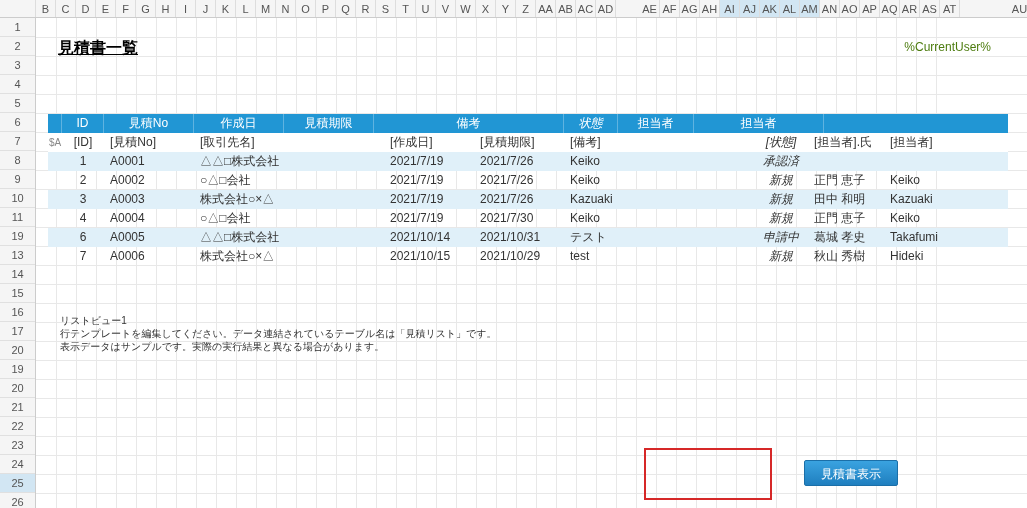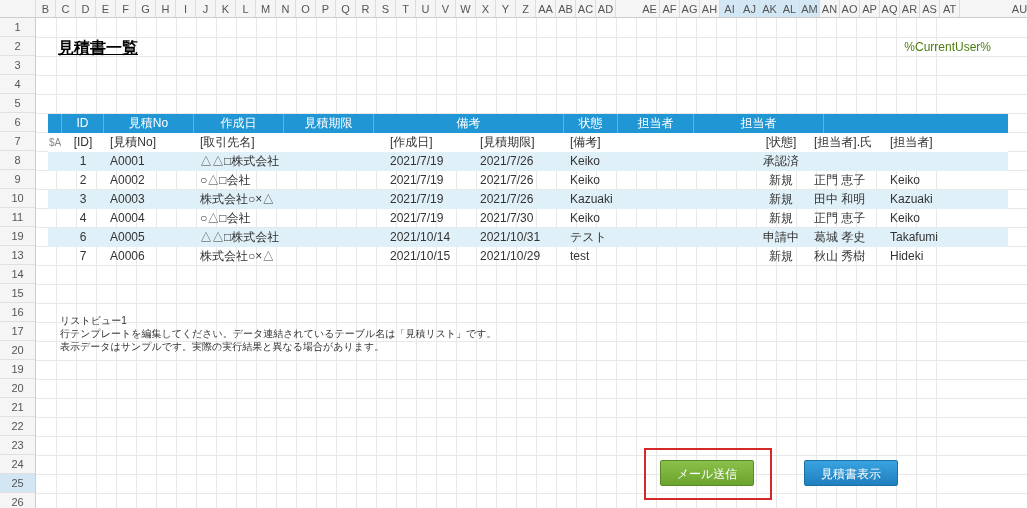--- a/index.html
+++ b/index.html
@@ -100,21 +100,21 @@
     white-space: nowrap;
     flex-shrink: 0;
   }
   .c-pre   { width: 14px; padding:0 1px; font-size:10px; color:#888;}
   .c-id    { width: 42px; text-align: center;}
   .c-no    { width: 90px;  }
   .c-cust  { width: 190px; }
   .c-date  { width: 90px;  }
   .c-due   { width: 90px;  }
   .c-note  { width: 190px; }
-  .c-state { width: 54px;  text-align:center;}
+  .c-state { width: 54px;  text-align:center;font-style:italic;}
   .c-tanto { width: 76px;  }
   .c-tant2 { width: 130px; }
 
   .notes {
     position: absolute;
     left: 24px;
     top: 296px;
     font-size: 10px;
     color: #333;
     line-height: 1.3;
@@ -410,16 +410,15 @@
         </div>
       </div>
   </div>
 
   <div class="notes">
     <div>リストビュー1</div>
     <div>行テンプレートを編集してください。データ連結されているテーブル名は「見積リスト」です。</div>
     <div>表示データはサンプルです。実際の実行結果と異なる場合があります。</div>
   </div>
 
-  <div class="btn btn-mail">メール送信</div>
   <div class="btn btn-show">見積書表示</div>
   <div class="callout"></div>
 </div>
 
 </body></html>

